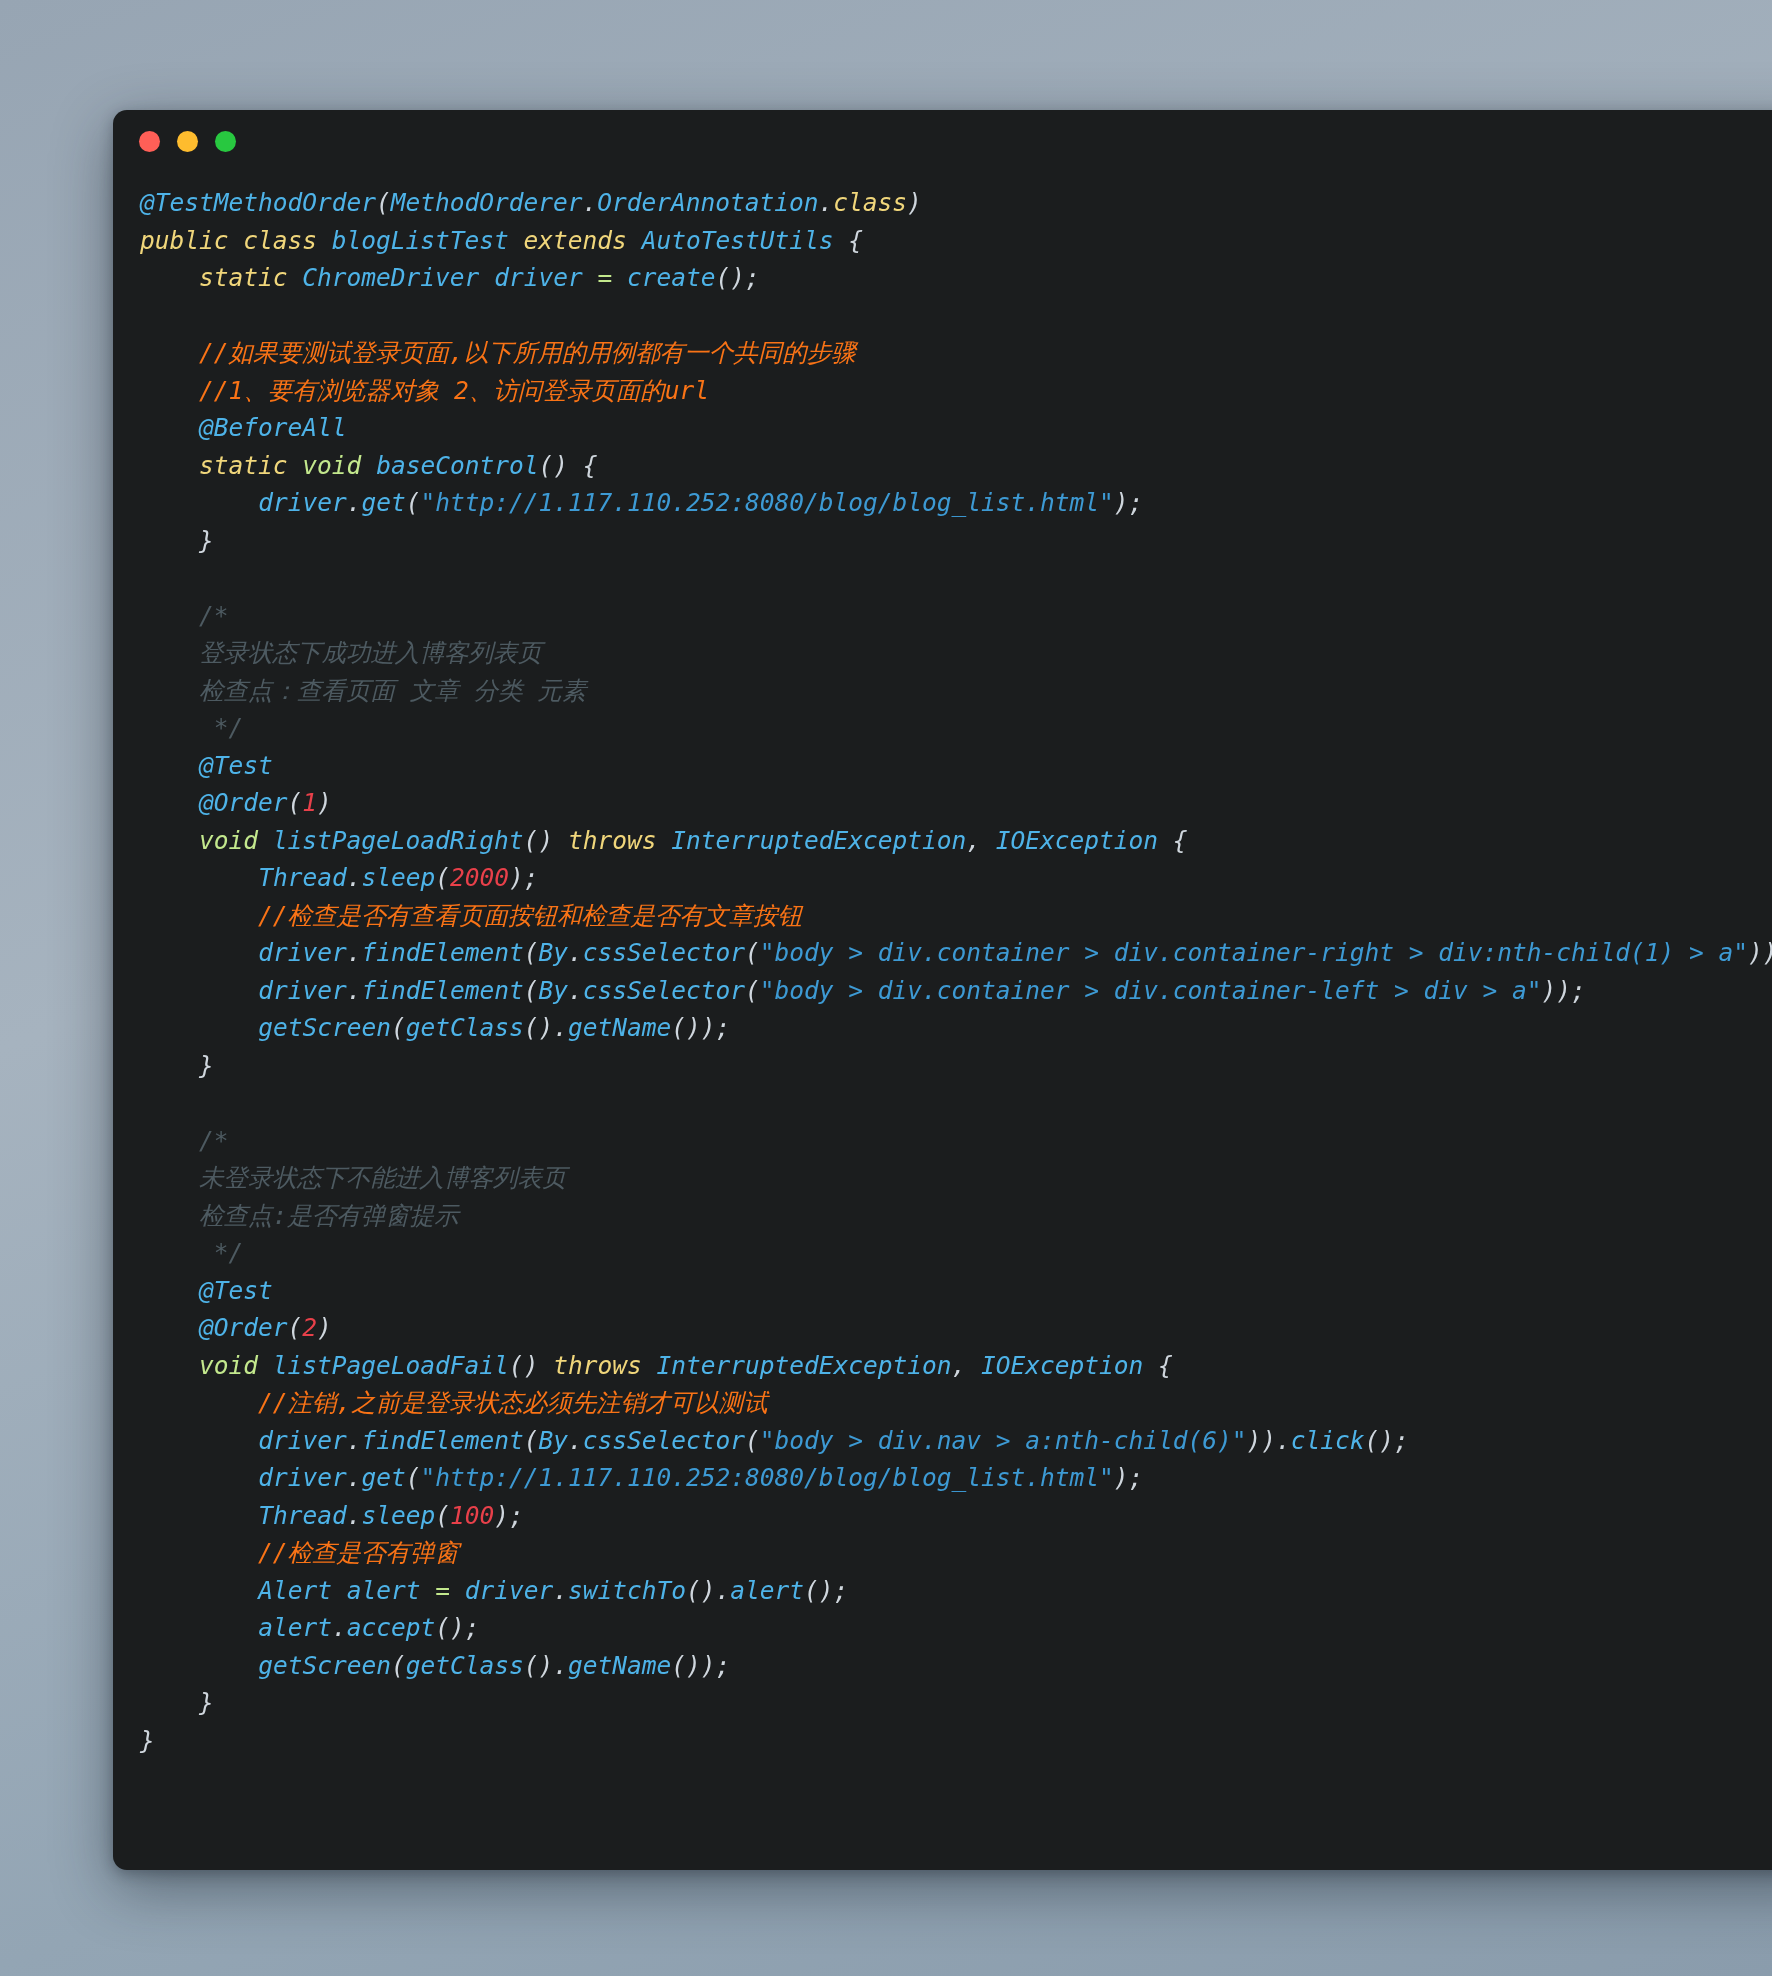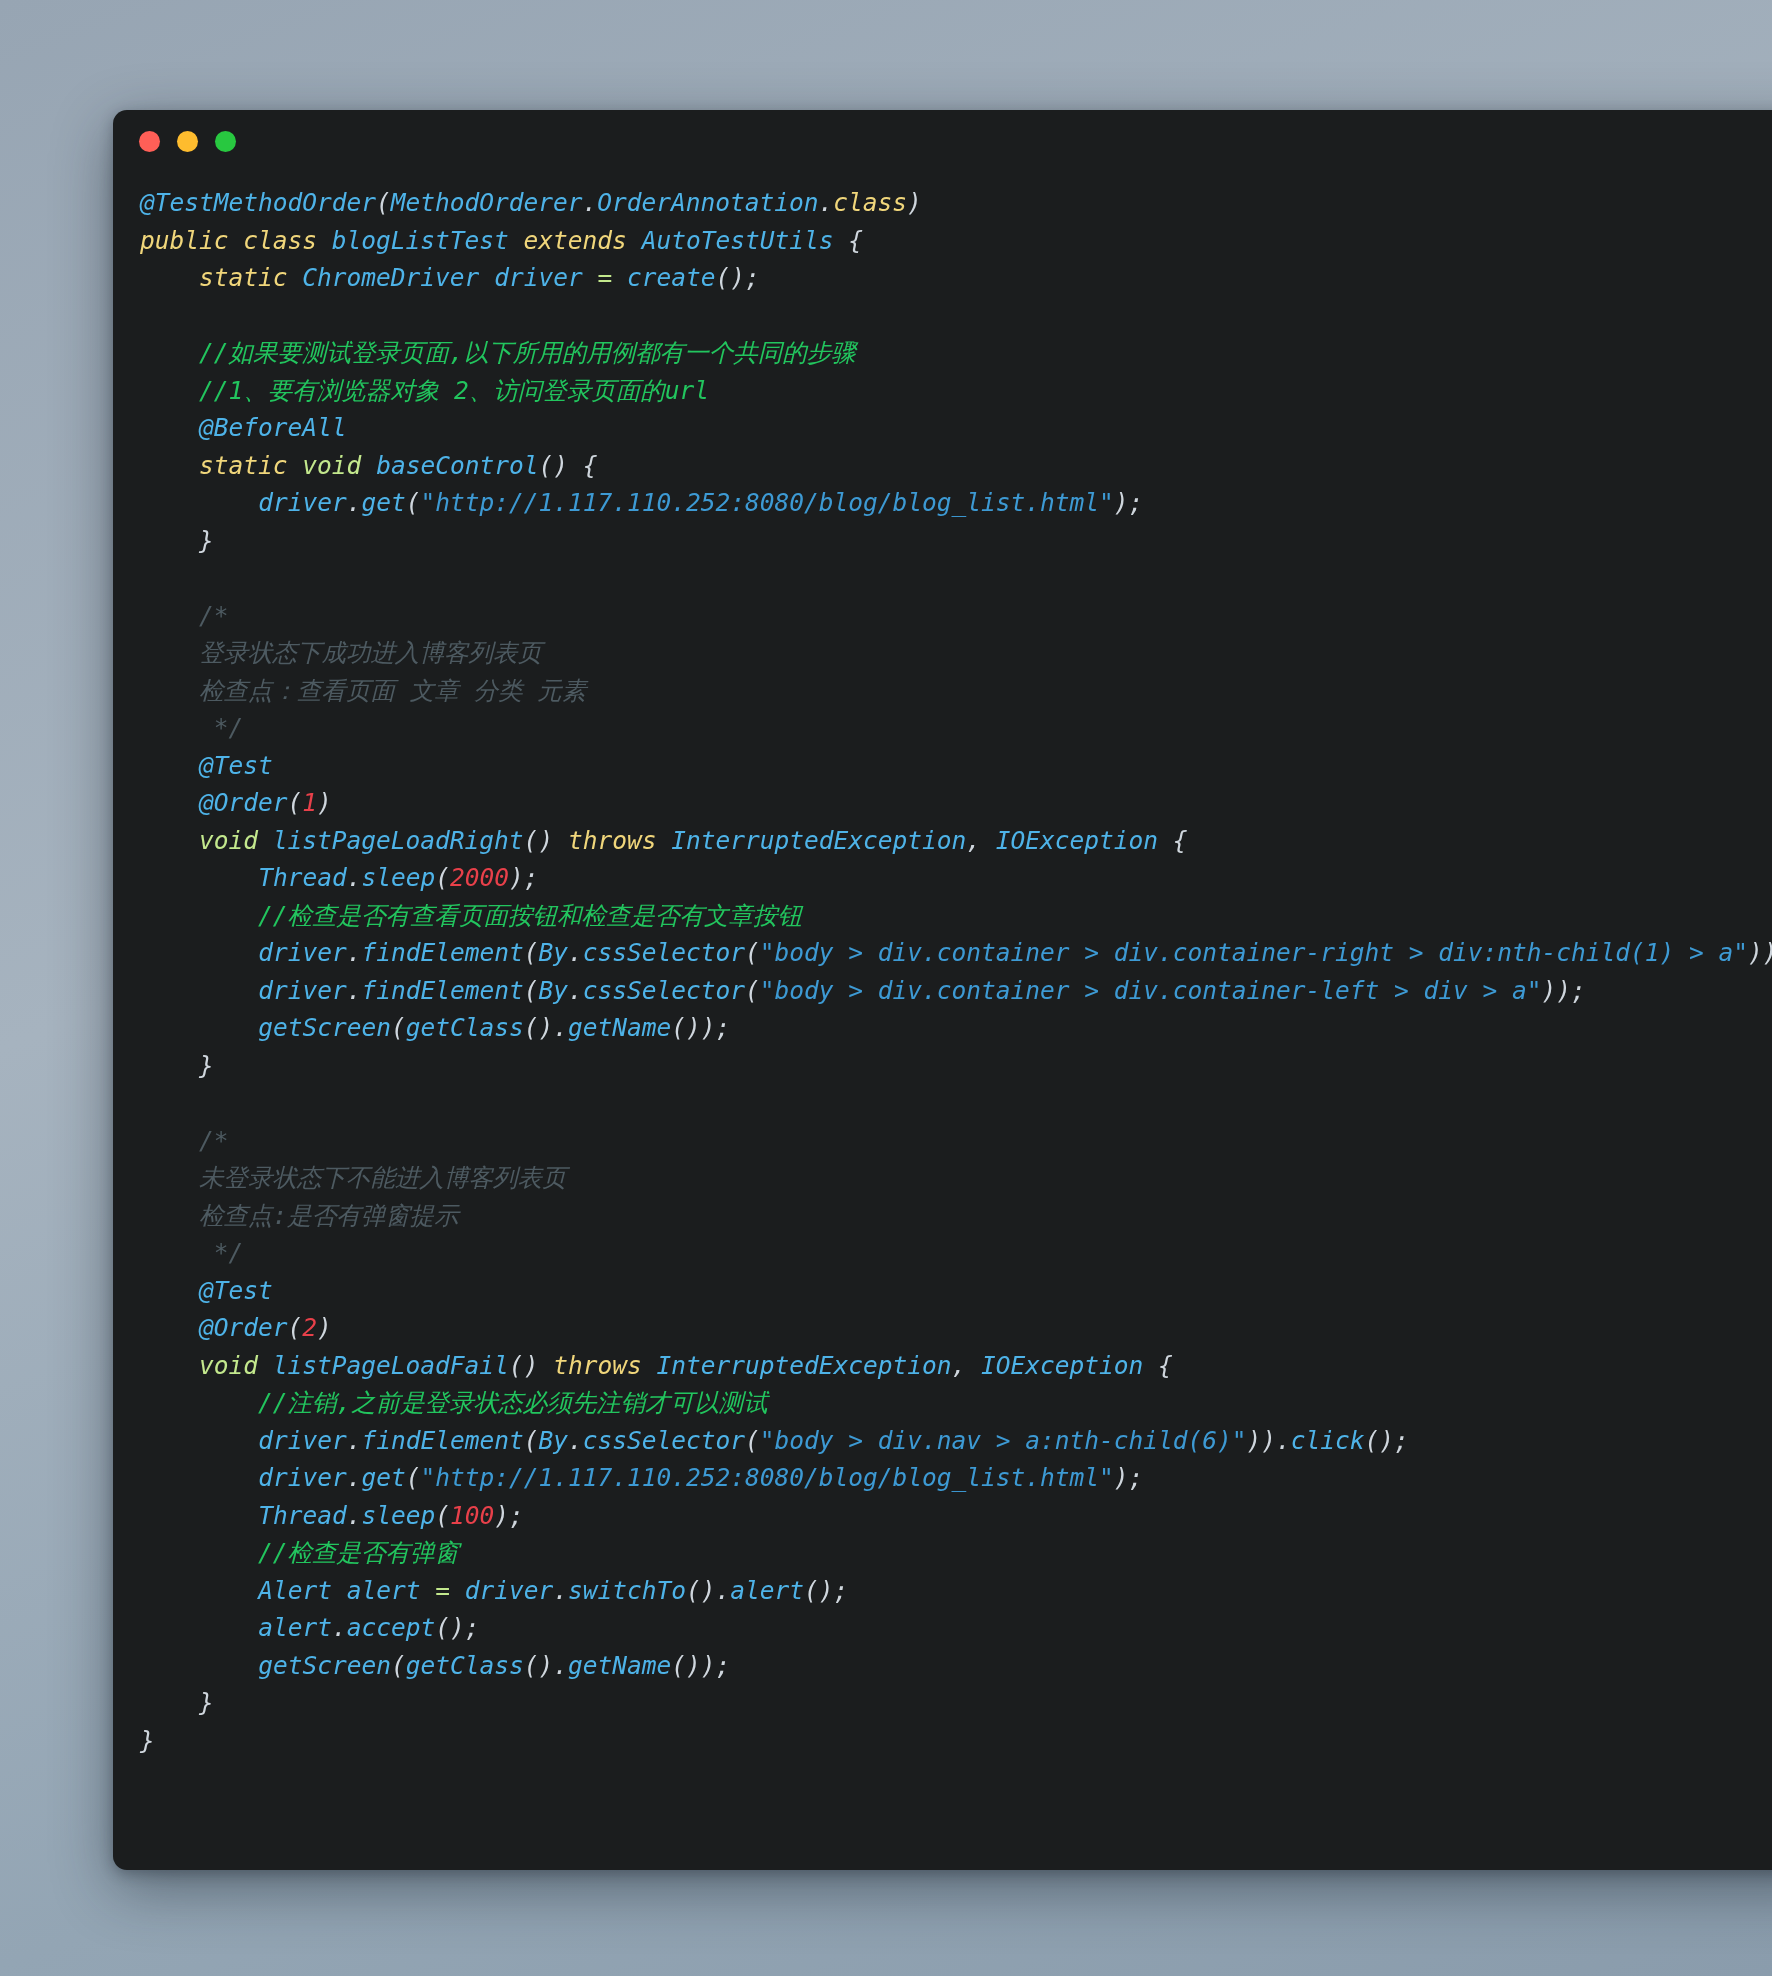--- a/index.html
+++ b/index.html
@@ -57,21 +57,21 @@
     box-sizing: border-box;
   }
   .ln { display: block; min-height: 37.5px; }
   
   .kw      { color: #f0d67b; }   
   .kwg     { color: #c3e88d; }   
   .typ     { color: #4eb3e8; }
   .str     { color: #3d9ad4; }   
   .num     { color: #e8404a; }   
   .pun     { color: #cfd6dd; }   
-  .cmt     { color: #22c55e; }   
+  .cmt     { color: #f97316; }   
   .cmt2    { color: #4d5a61; }   
 </style>
 </head>
 <body>
 
 <div class="wallpaper"></div>
 
 <div class="window">
 
   <div class="titlebar">

